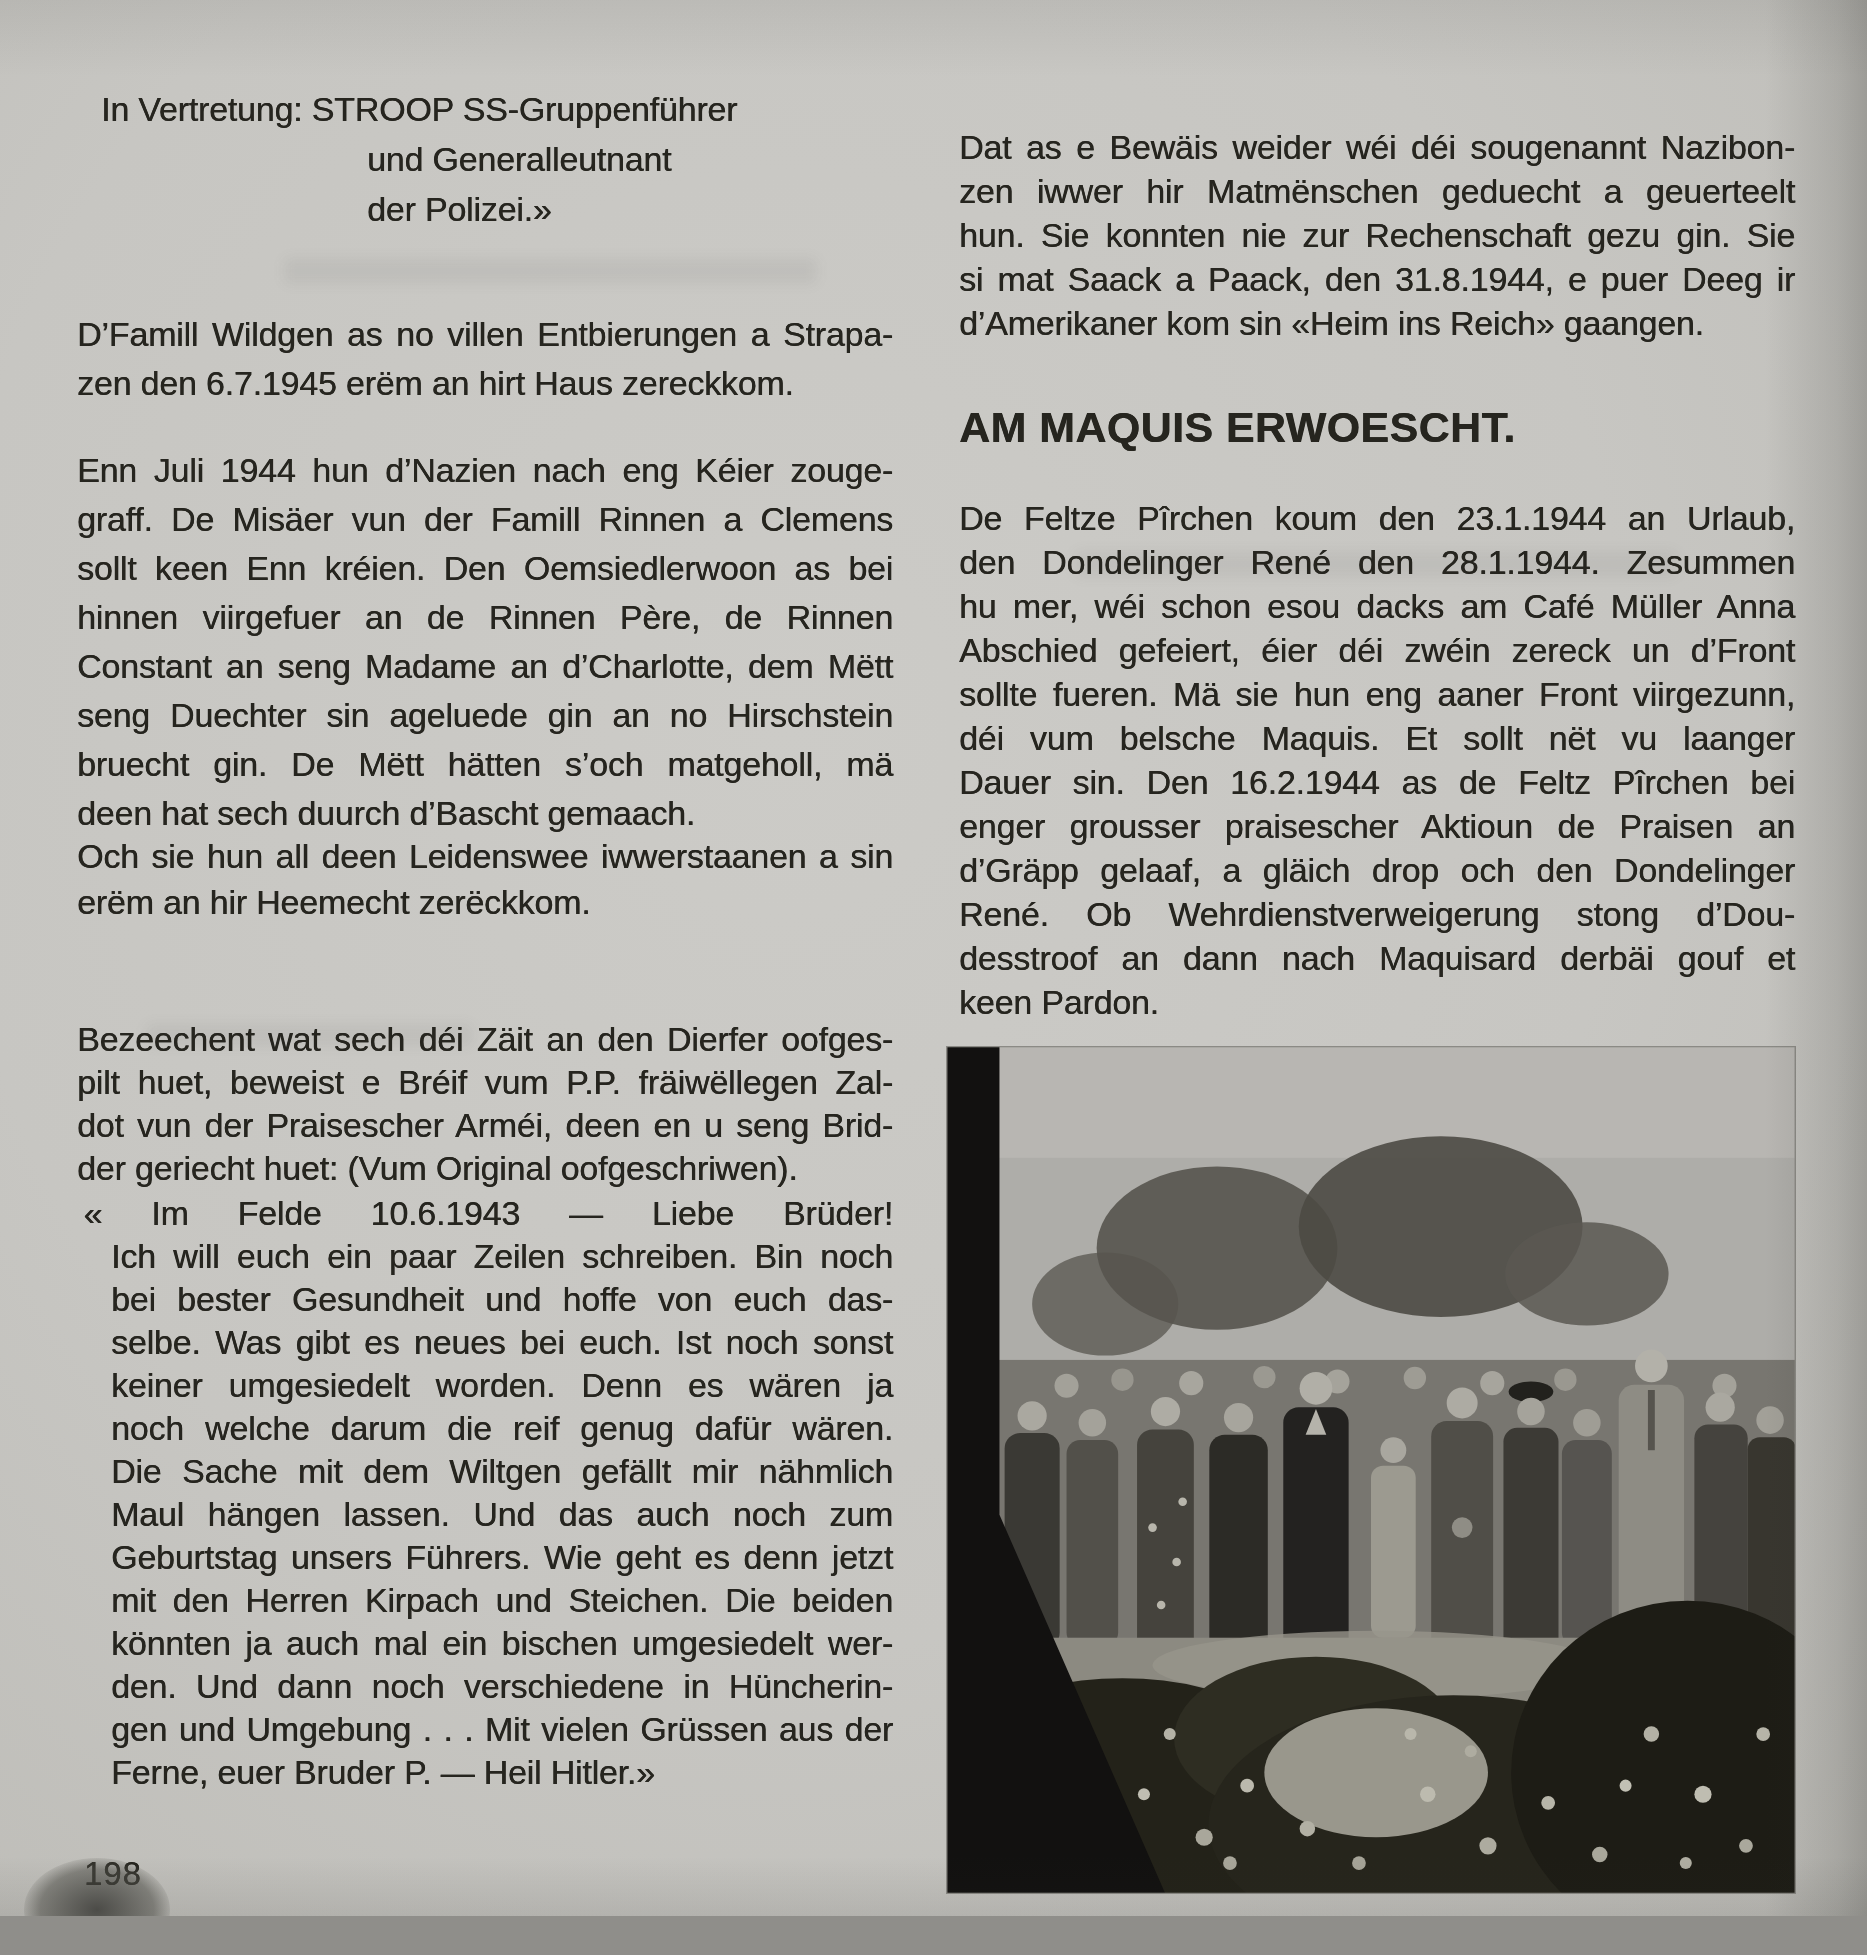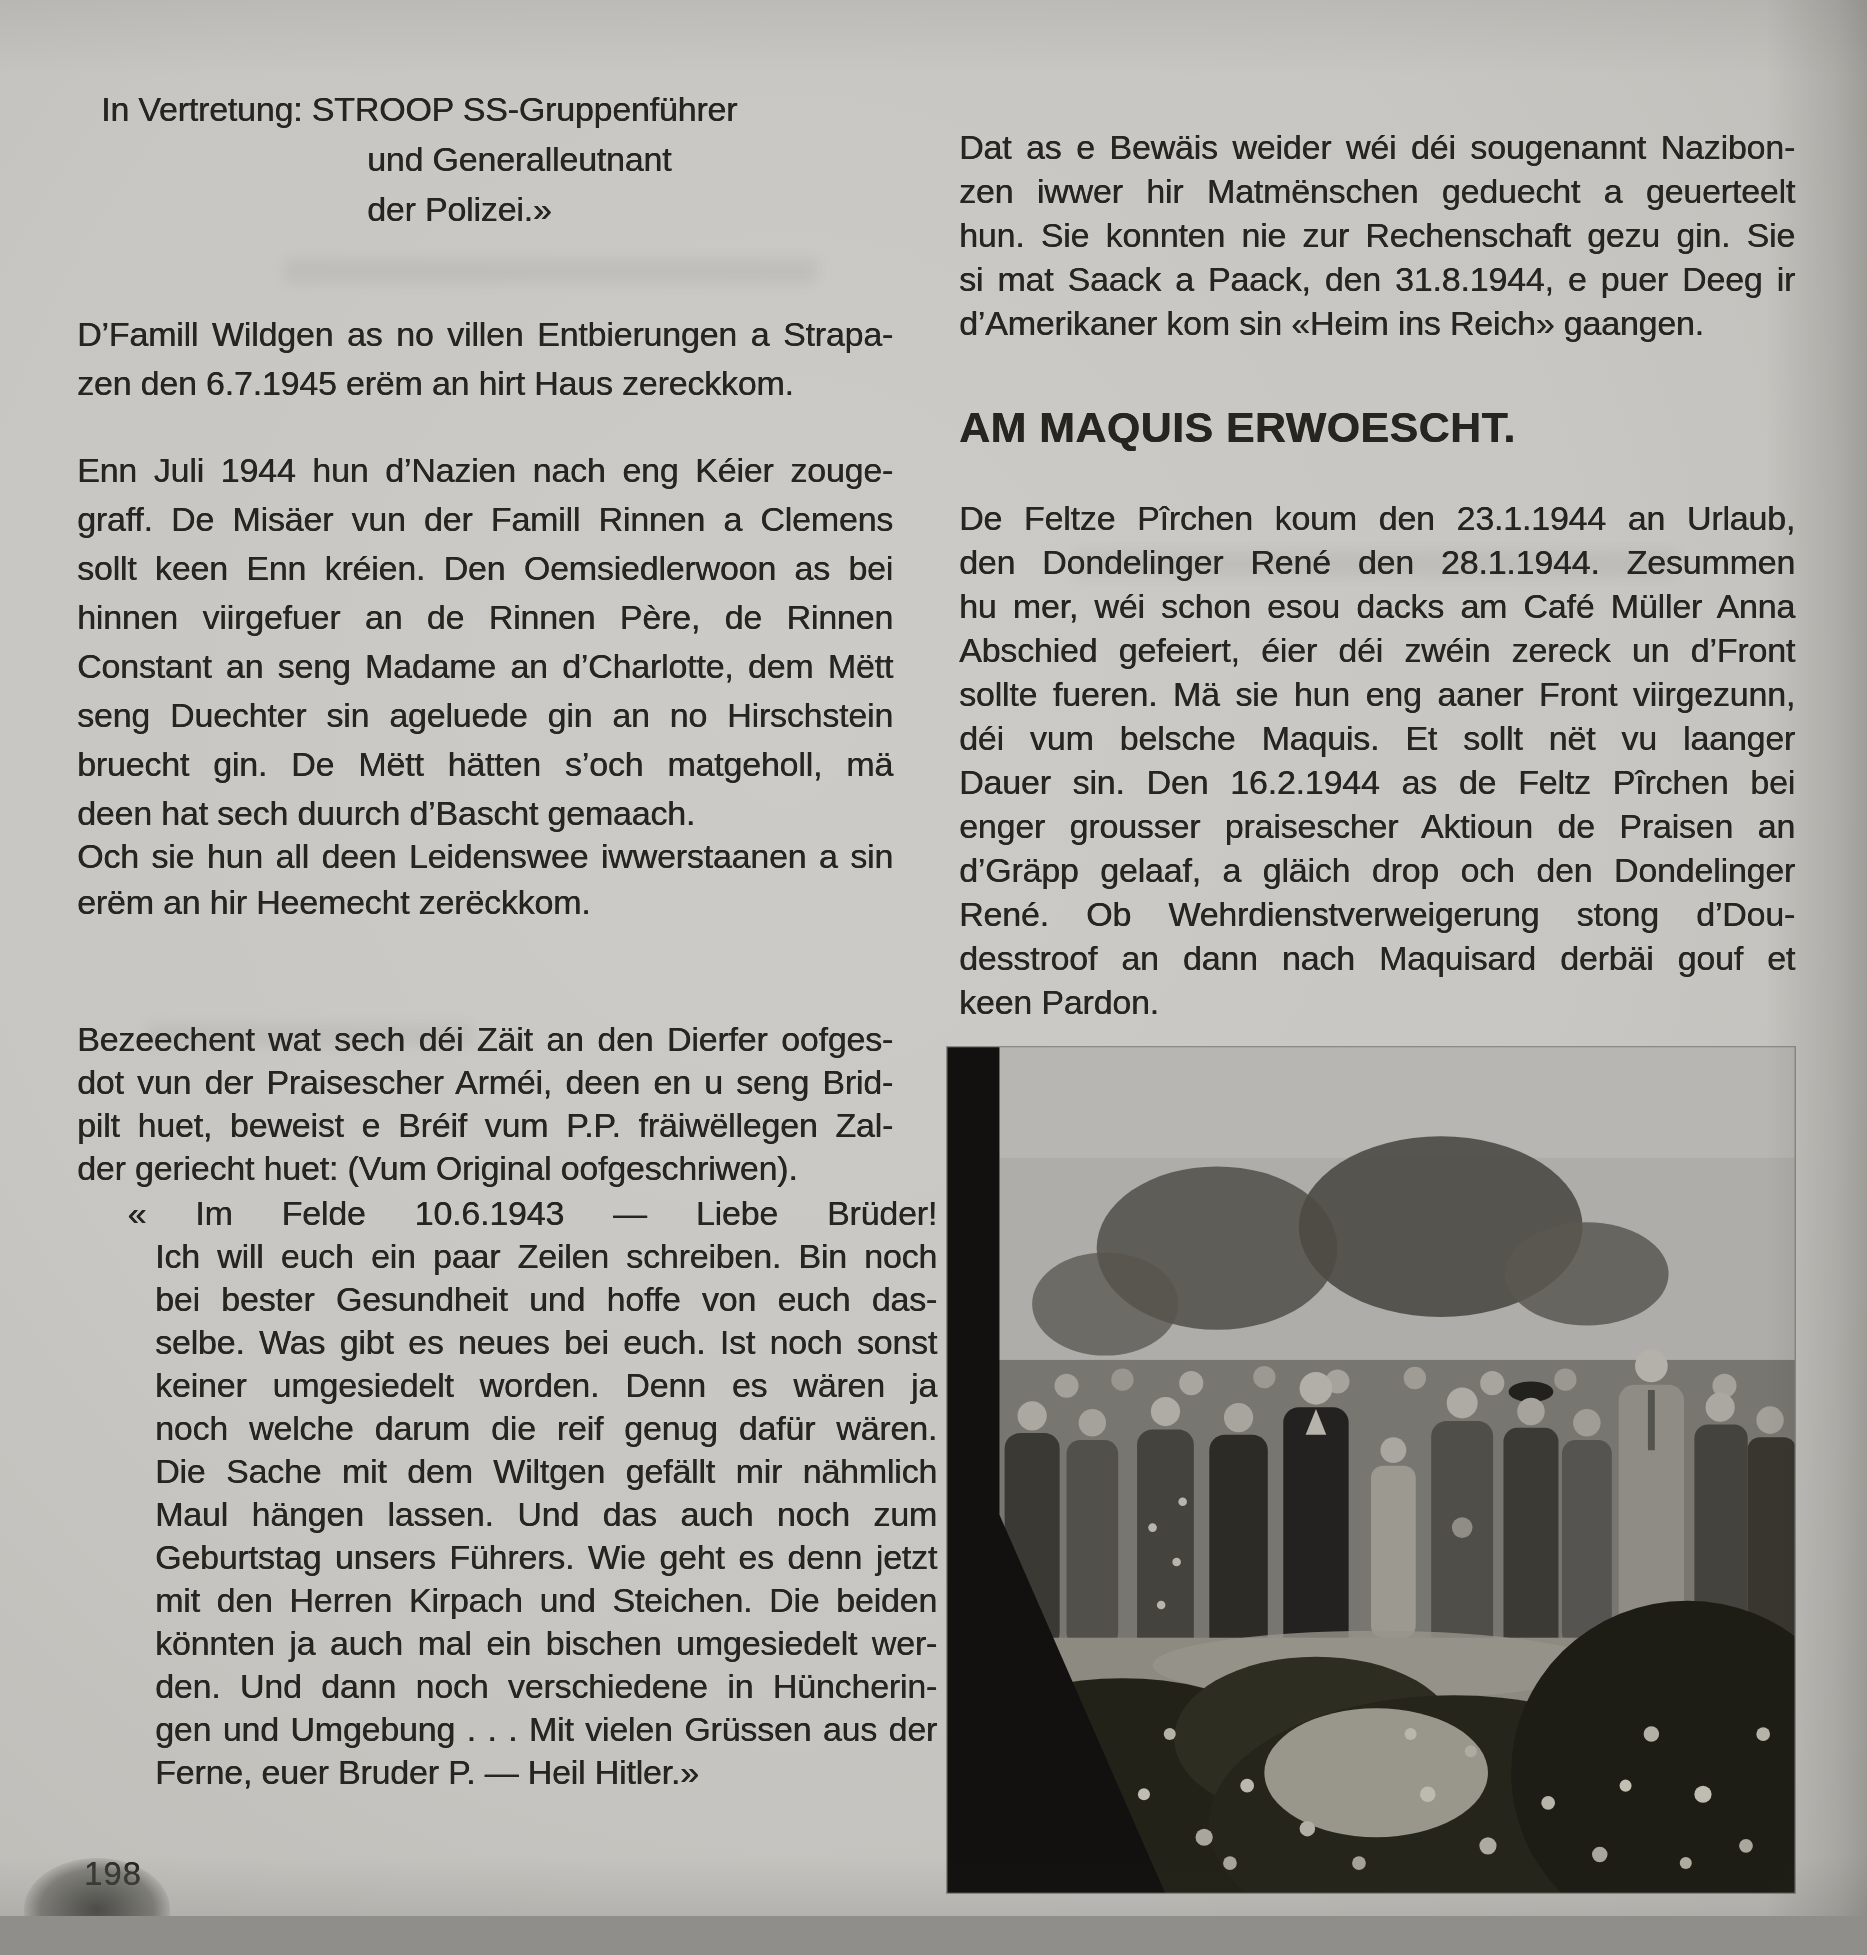--- a/index.html
+++ b/index.html
@@ -32,21 +32,21 @@
   .lh53 { line-height:46px; }
   .lh51 { line-height:44px; }
   .lh50 { line-height:43px; }
 
   .tline { text-align:justify; text-align-last:justify; }
   .tline-last { text-align-last:left; }
 
   .attrib-indent1 { padding-left:24px; }
   .attrib-indent2 { padding-left:290px; }
 
-  .letter { padding-left:34px;margin-left:44px; }
+  .letter { padding-left:34px; }
   .letter .tline-first { text-indent:-27.5px; }
 
   .section-heading { position:absolute; font-size:43px; font-weight:700; letter-spacing:0.4px;
     text-shadow:0.4px 0 currentColor; }
 
   .page-number { position:absolute; left:84px; top:1855px; font-size:33px; letter-spacing:0.9px;
     text-shadow:0.3px 0 currentColor; }
 
   .photo { position:absolute; left:946px; top:1046px; width:850px; height:848px; }
   .photo svg { display:block; width:100%; height:100%; }
@@ -82,22 +82,22 @@
       <div class="tline tline-last">deen hat sech duurch d’Bascht gemaach.</div>
     </div>
 
   <div class="text-block lh53" style="left:77px; top:833px; width:816px;">
       <div class="tline tline-first">Och sie hun all deen Leidenswee iwwerstaanen a sin</div>
       <div class="tline tline-last">erëm an hir Heemecht zerëckkom.</div>
     </div>
 
   <div class="text-block lh50" style="left:77px; top:971px; width:816px;margin-top:47px;">
       <div class="tline tline-first">Bezeechent wat sech déi Zäit an den Dierfer oofges-</div>
+      <div class="tline">pilt huet, beweist e Bréif vum P.P. fräiwëllegen Zal-</div>
       <div class="tline">dot vun der Praisescher Arméi, deen en u seng Brid-</div>
-      <div class="tline">pilt huet, beweist e Bréif vum P.P. fräiwëllegen Zal-</div>
       <div class="tline tline-last">der geriecht huet: (Vum Original oofgeschriwen).</div>
     </div>
 
   <div class="text-block lh50 letter" style="left:77px; top:1192px; width:816px;">
       <div class="tline tline-first">« Im Felde 10.6.1943 — Liebe Brüder!</div>
       <div class="tline">Ich will euch ein paar Zeilen schreiben. Bin noch</div>
       <div class="tline">bei bester Gesundheit und hoffe von euch das-</div>
       <div class="tline">selbe. Was gibt es neues bei euch. Ist noch sonst</div>
       <div class="tline">keiner umgesiedelt worden. Denn es wären ja</div>
       <div class="tline">noch welche darum die reif genug dafür wären.</div>

